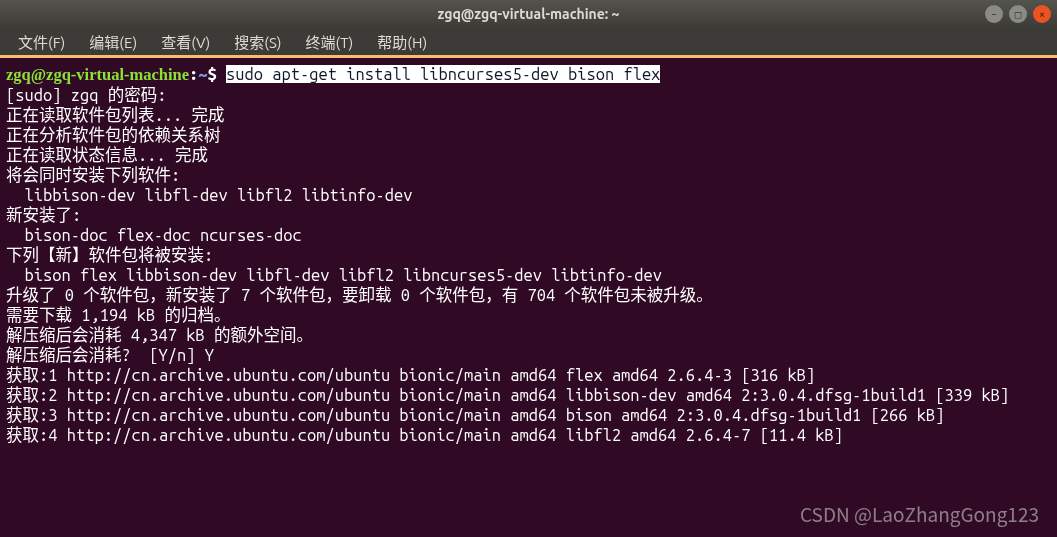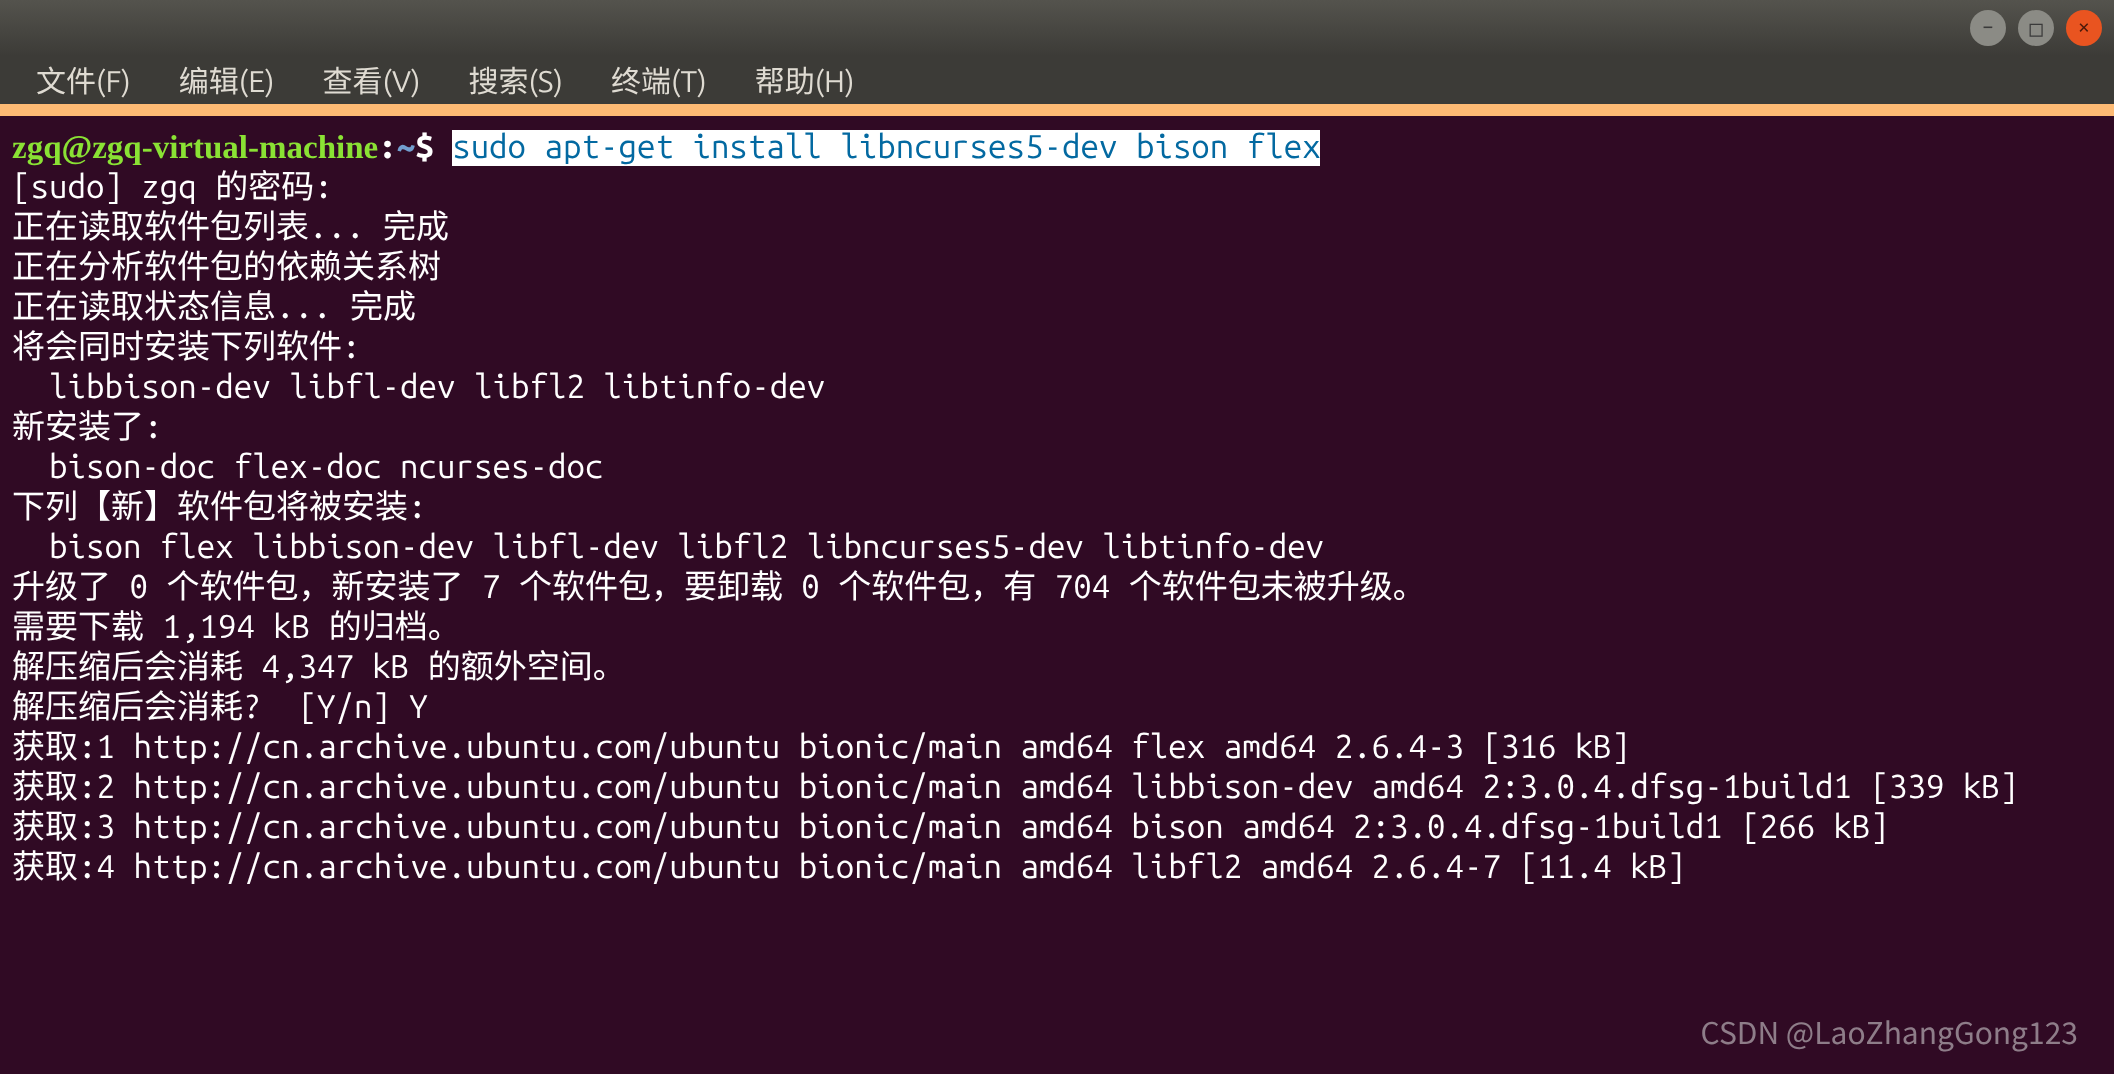--- a/index.html
+++ b/index.html
@@ -48,21 +48,21 @@
     .win-min { background: #8b8b85; }
     .win-max { background: #8b8b85; }
     .win-close { background: #e95420; color: #4a1a0a; }
     .menubar {
       height: 30px;
       background: #3c3b37;
       display: flex;
       align-items: center;
       padding: 0 8px;
       gap: 4px;
-      border-bottom: 6px solid #fdba74;
+      border-bottom: 3px solid #fdba74;
     }
     .menu-item {
       color: #dfdbd2;
       font-size: 15px;
       font-family: "Ubuntu", "Noto Sans CJK SC", sans-serif;
       padding: 2px 10px;
       cursor: pointer;
     }
     .terminal {
       background: #300a24;
@@ -75,36 +75,37 @@
       word-break: break-all;
       height: calc(537px - 28px - 30px);
       overflow: hidden;
     }
     .p-user { color: #8ae234; font-weight: bold; font-family: Liberation Serif, serif; }
     .p-colon { color: #ffffff; font-weight: bold; }
     .p-path { color: #729fcf; font-weight: bold; }
     .p-dollar { color: #ffffff; font-weight: bold; }
     .cmd-sel {
       background: #ffffff;
-      color: #0369a1;
+      color: #0f172a;
     }
     .watermark {
       position: absolute;
       right: 18px;
       bottom: 10px;
       color: rgba(220,220,220,0.55);
-      font-size: 15px;
+      font-size: 19px;
       font-family: "Noto Sans CJK SC", sans-serif;
       pointer-events: none;
     }
   </style>
 </head>
 <body>
 
 <div class="titlebar">
+  <div class="titlebar-title">zgq@zgq-virtual-machine: ~</div>
   <div class="window-controls">
     <div class="win-btn win-min">–</div>
     <div class="win-btn win-max">□</div>
     <div class="win-btn win-close">×</div>
   </div>
 </div>
 
 <div class="menubar">
   <div class="menu-item">文件(F)</div>
   <div class="menu-item">编辑(E)</div>

